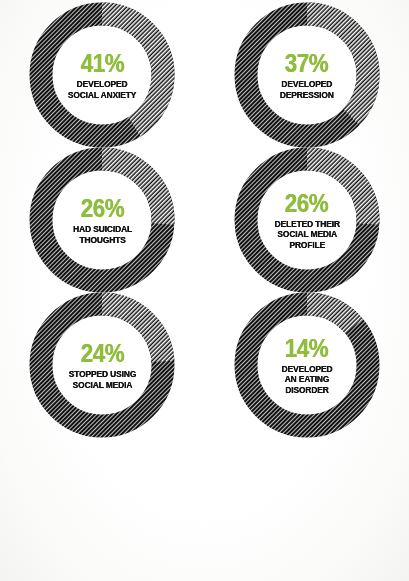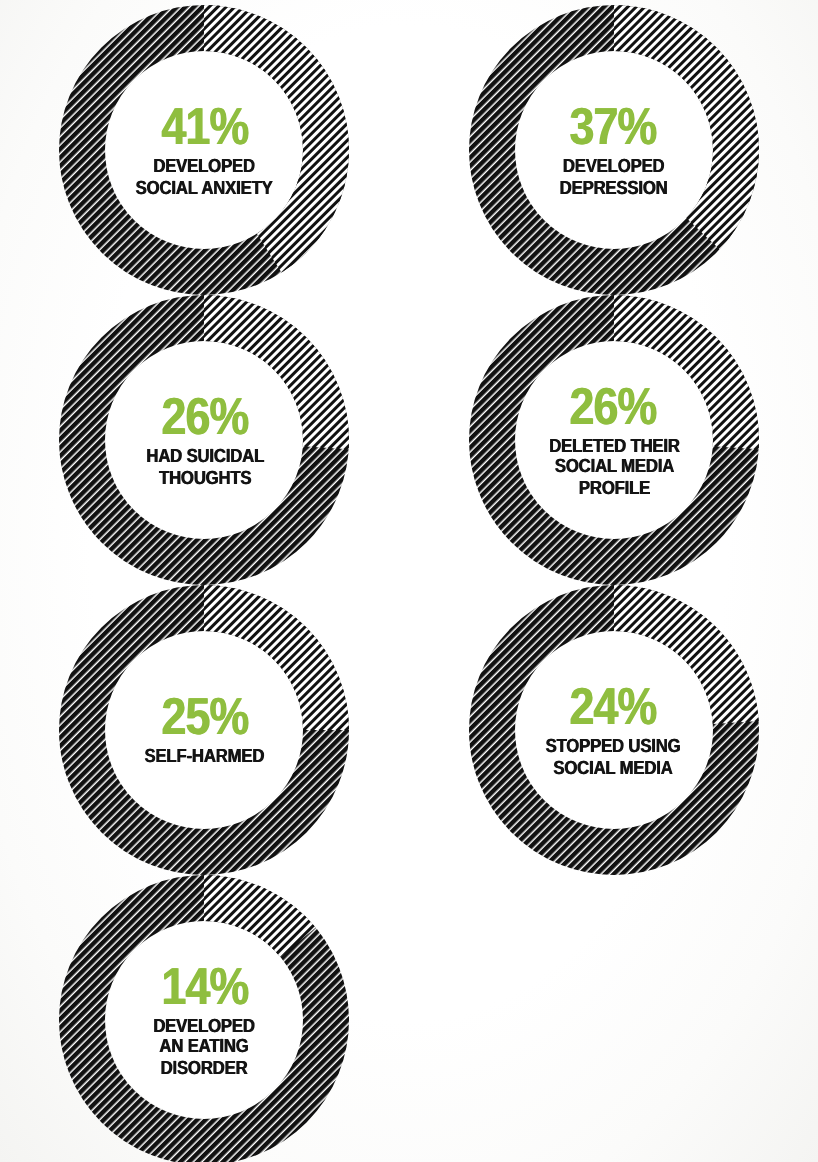--- a/index.html
+++ b/index.html
@@ -167,42 +167,20 @@
           <div class="lbl">DELETED THEIR
 SOCIAL MEDIA
 PROFILE</div>
         </div>
       </div>
     </div>
     <div class="cell r3">
       <div class="donut">
         <svg viewBox="0 0 146 146">
           <defs>
-            <pattern id="hatchA4" width="3" height="3" patternUnits="userSpaceOnUse" patternTransform="rotate(45)">
-              <rect width="3" height="3" fill="#ffffff"></rect>
-              <rect width="2.25" height="3" fill="#111111"></rect>
-            </pattern>
-            <pattern id="hatchB4" width="3" height="3" patternUnits="userSpaceOnUse" patternTransform="rotate(-45)">
-              <rect width="3" height="3" fill="#ffffff"></rect>
-              <rect width="1.5" height="3" fill="#111111"></rect>
-            </pattern>
-          </defs>
-          <circle cx="73" cy="73" r="61" fill="none" stroke="url(#hatchA4)" stroke-width="23"></circle>
-          <circle cx="73" cy="73" r="61" fill="none" stroke="url(#hatchB4)" stroke-width="23" stroke-dasharray="95.81857593448869 383.27430373795477" transform="rotate(-90 73 73)"></circle>
-        </svg>
-        <div class="hole">
-          <div class="pct" style="color: rgb(143, 190, 63); text-shadow: rgb(143, 190, 63) 0.5px 0px 0px;">25%</div>
-          <div class="lbl">SELF-HARMED</div>
-        </div>
-      </div>
-    </div>
-    <div class="cell r3">
-      <div class="donut">
-        <svg viewBox="0 0 146 146">
-          <defs>
             <pattern id="hatchA5" width="3" height="3" patternUnits="userSpaceOnUse" patternTransform="rotate(45)">
               <rect width="3" height="3" fill="#ffffff"></rect>
               <rect width="2.25" height="3" fill="#111111"></rect>
             </pattern>
             <pattern id="hatchB5" width="3" height="3" patternUnits="userSpaceOnUse" patternTransform="rotate(-45)">
               <rect width="3" height="3" fill="#ffffff"></rect>
               <rect width="1.5" height="3" fill="#111111"></rect>
             </pattern>
           </defs>
           <circle cx="73" cy="73" r="61" fill="none" stroke="url(#hatchA5)" stroke-width="23"></circle>

